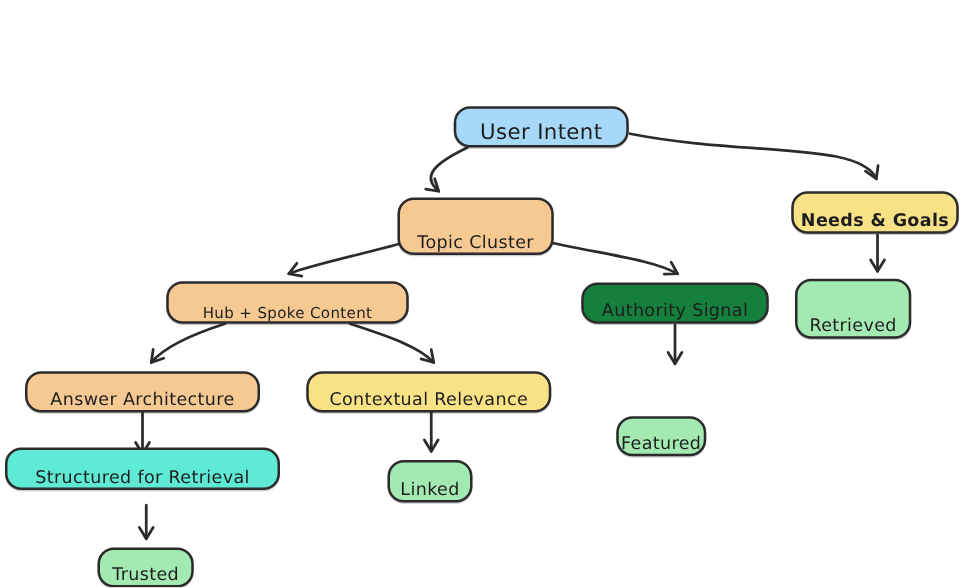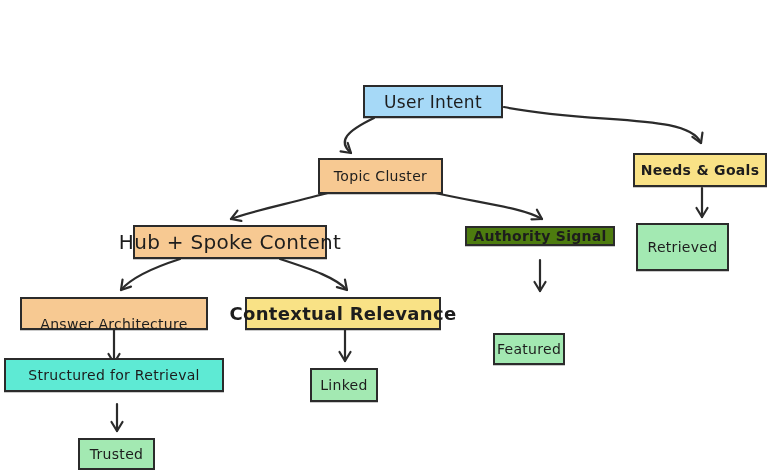--- a/index.html
+++ b/index.html
@@ -26,23 +26,23 @@
   }
   .edges path{
     fill:none;
     stroke-width:2.2;
     stroke-linecap:round;
   }
   .node{
     position:absolute;
     box-sizing:border-box;
     border:2px solid #2b2b2b;
-    border-radius:0;
+    border-radius:13px;
     display:flex;
-    align-items:center;
+    align-items:flex-end;
     justify-content:center;
     box-shadow:0 1px 0 rgba(43,43,43,0.25);
   }
   .node .label{
     color:#1d1d1d;
     white-space:nowrap;
     letter-spacing:0.3px;
   }
 </style>
 </head>
@@ -68,40 +68,40 @@
         <path d="M 114,330 C 114,341 114,352 114,363" stroke="#2b2b2b" marker-end="url(#arrowhead)"></path>
         <path d="M 345,330 C 345,341 345,350 345,361" stroke="#2b2b2b" marker-end="url(#arrowhead)"></path>
         <path d="M 117,404 C 117,413 117,422 117,431" stroke="#2b2b2b" marker-end="url(#arrowhead)"></path>
       </g>
   </svg>
 
   <div id="node-layer">
       <div class="node" style="left: 363px; top: 85px; width: 140px; height: 33px; background: rgb(166, 217, 247);">
         <span class="label" style="font-size: 17px;">User Intent</span>
       </div>
-      <div class="node" style="left: 318px; top: 158px; width: 125px; height: 36px; background: rgb(247, 201, 146);">
+      <div class="node" style="left: 318px; top: 158px; width: 125px; height: 46px; background: rgb(247, 201, 146);">
         <span class="label" style="font-size: 14px;">Topic Cluster</span>
       </div>
       <div class="node" style="left: 633px; top: 153px; width: 134px; height: 34px; background: rgb(249, 226, 134); font-weight: bold;">
         <span class="label" style="font-size: 14px;">Needs &amp; Goals</span>
       </div>
       <div class="node" style="left: 133px; top: 225px; width: 194px; height: 34px; background: rgb(247, 201, 146);">
-        <span class="label" style="font-size: 20px;">Hub + Spoke Content</span>
+        <span class="label" style="font-size: 12px;">Hub + Spoke Content</span>
       </div>
-      <div class="node" style="left: 465px; top: 226px; width: 150px; height: 20px; background: #4d7c0f; font-weight: bold;">
+      <div class="node" style="left: 465px; top: 226px; width: 150px; height: 33px; background: #15803d;">
         <span class="label" style="font-size: 14px;">Authority Signal</span>
       </div>
       <div class="node" style="left: 636px; top: 223px; width: 93px; height: 48px; background: rgb(163, 233, 178);">
         <span class="label" style="font-size: 14px;">Retrieved</span>
       </div>
       <div class="node" style="left: 20px; top: 297px; width: 188px; height: 33px; background: rgb(247, 201, 146);">
         <span class="label" style="font-size: 14px; margin-top: 20px;">Answer Architecture</span>
       </div>
       <div class="node" style="left: 245px; top: 297px; width: 196px; height: 33px; background: rgb(249, 226, 134);">
-        <span class="label" style="font-size: 18px; font-weight: bold;">Contextual Relevance</span>
+        <span class="label" style="font-size: 14px;">Contextual Relevance</span>
       </div>
       <div class="node" style="left: 493px; top: 297px; width: 72px; height: 32px; background: rgb(163, 233, 178); margin-top: 36px;">
         <span class="label" style="font-size: 14px;">Featured</span>
       </div>
       <div class="node" style="left: 4px; top: 358px; width: 220px; height: 34px; background: #5eead4;">
         <span class="label" style="font-size: 14px;">Structured for Retrieval</span>
       </div>
       <div class="node" style="left: 310px; top: 368px; width: 68px; height: 34px; background: rgb(163, 233, 178);">
         <span class="label" style="font-size: 14px;">Linked</span>
       </div>

